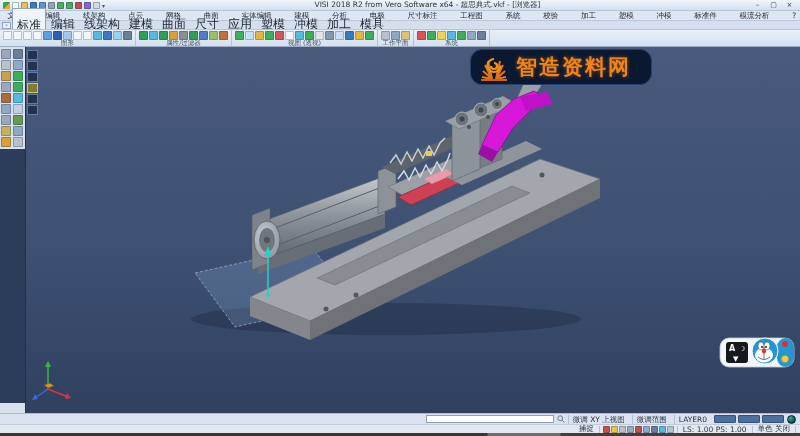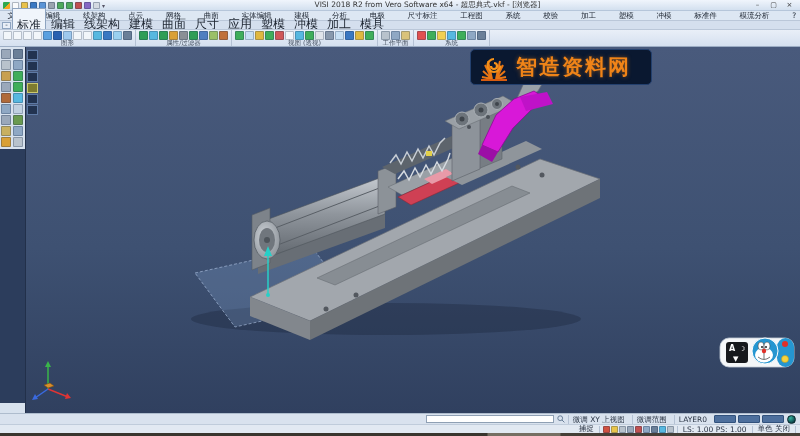--- a/index.html
+++ b/index.html
@@ -43,21 +43,21 @@
   .lticon{width:10px;height:10px;border:1px solid rgba(30,50,80,.3);border-radius:1px;}
   .lt-bottom{height:10px;background:#d8e2ee;margin-top:auto;}
 
   .viewport{flex:1;position:relative;overflow:hidden;background:linear-gradient(180deg,#495a7c 0%,#3e5172 55%,#30405f 100%);}
   .cad{position:absolute;inset:0;width:100%;height:100%;}
 
   .sidetabs{position:absolute;left:1px;top:3px;display:flex;flex-direction:column;gap:1px;}
   .sidetab{width:11px;height:10px;background:#223350;border:1px solid #5e7aa5;}
   .sidetab.active{background:#7e7c2e;border-color:#cbc96e;}
 
-  .watermark{position:absolute;left:444px;top:2px;width:182px;height:36px;background:#0a1830;border:1px solid #23406e;border-radius:5px;display:flex;align-items:center;padding:0 8px;gap:7px;}
+  .watermark{position:absolute;left:444px;top:2px;width:182px;height:36px;background:#0a1830;border:1px solid #23406e;border-radius:12px;display:flex;align-items:center;padding:0 8px;gap:7px;}
   .wm-text{font-size:21px;font-weight:bold;color:#f08418;letter-spacing:2px;white-space:nowrap;text-shadow:0 0 4px rgba(240,130,20,.5);}
 
   .triad{position:absolute;left:4px;bottom:12px;}
 
   .doraemon{position:absolute;right:5px;bottom:44px;width:76px;height:34px;}
 
   
   .status1{height:11px;background:#d9e2ee;border-top:1px solid #aebccd;display:flex;align-items:center;gap:3px;padding:0 4px;}
   .s1-spacer{flex:1;}
   .s1-input{width:128px;height:8px;background:#fff;border:1px solid #8fa0b4;font-size:7px;padding:0 2px;}

